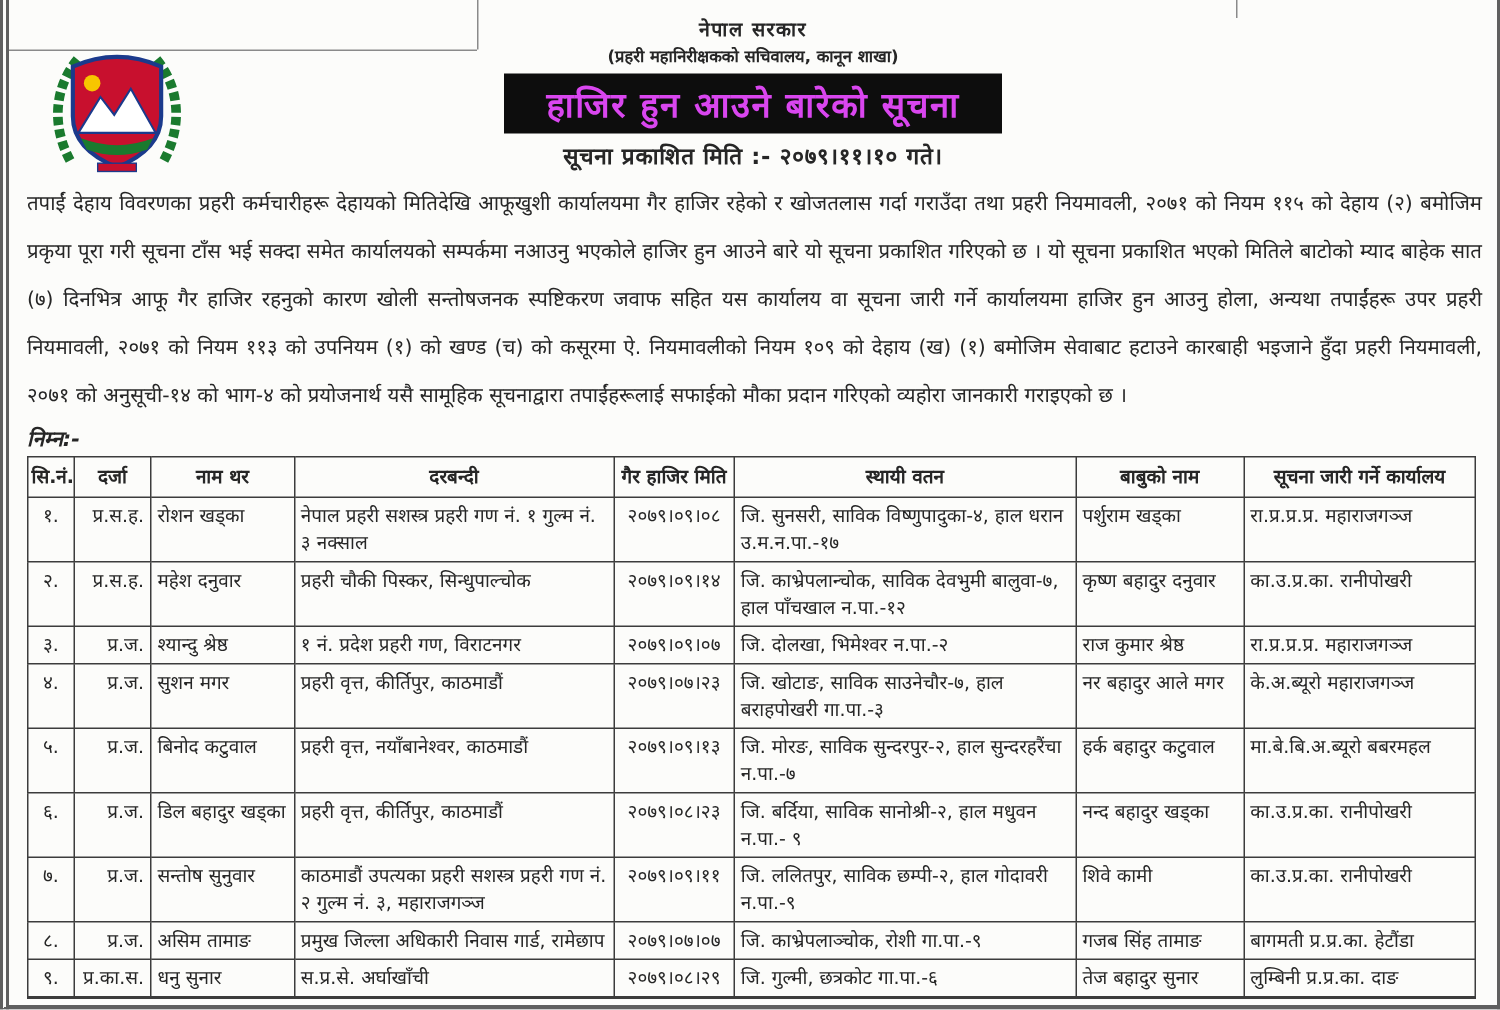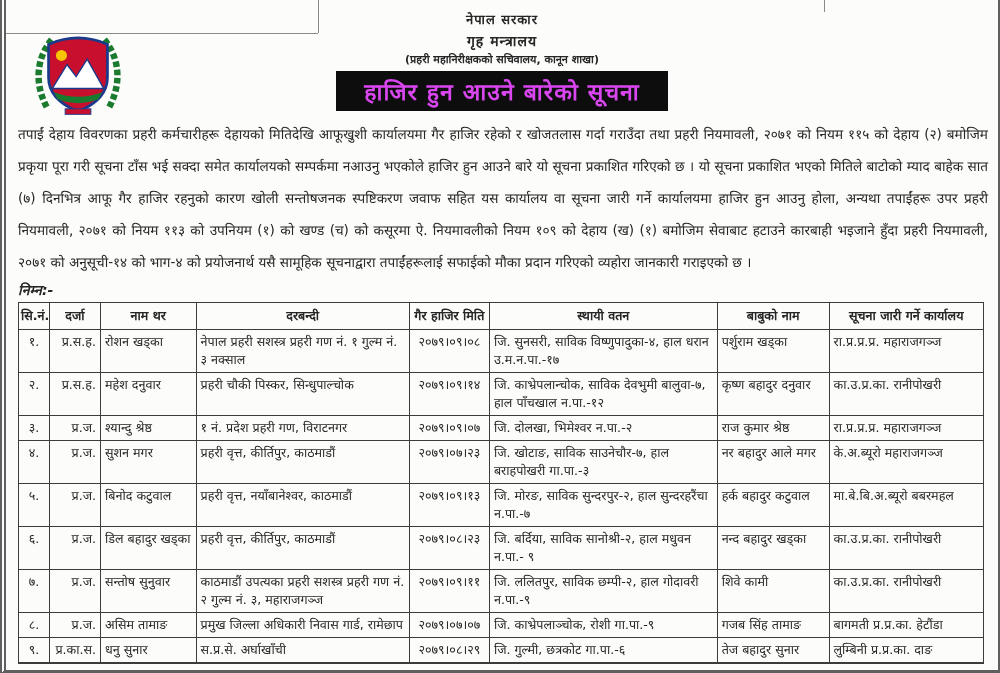--- a/index.html
+++ b/index.html
@@ -86,25 +86,25 @@
         <circle cx="32" cy="32" r="6" fill="#f7c600"></circle>
 
         <path d="M22,68 L38,42 L48,55 L60,36 L78,68 Z" fill="#ffffff" stroke="#1b3a8c" stroke-width="1.5"></path>
 
         <path d="M24,72 Q50,82 76,72 L72,80 Q50,88 28,80 Z" fill="#1a7a2e"></path>
 
         <rect x="36" y="90" width="28" height="6" fill="#c8102e" stroke="#1b3a8c" stroke-width="1"></rect>
       </svg>
     </div>
     <div class="gov-line">नेपाल सरकार</div>
-    <div class="ministry-line">गृह मन्त्रालय</div>
     <div class="sub-line">(प्रहरी महानिरीक्षकको सचिवालय, कानून शाखा)</div>
     <div>
       <div class="banner">हाजिर हुन आउने बारेको सूचना</div>
     </div>
+    <div class="pubdate">सूचना प्रकाशित मिति :- २०७९।११।१० गते।</div>
   </header>
 
   <p class="para">तपाईं देहाय विवरणका प्रहरी कर्मचारीहरू देहायको मितिदेखि आफूखुशी कार्यालयमा गैर हाजिर रहेको र खोजतलास गर्दा गराउँदा तथा प्रहरी नियमावली, २०७१ को नियम ११५ को देहाय (२) बमोजिम प्रकृया पूरा गरी सूचना टाँस भई सक्दा समेत कार्यालयको सम्पर्कमा नआउनु भएकोले हाजिर हुन आउने बारे यो सूचना प्रकाशित गरिएको छ । यो सूचना प्रकाशित भएको मितिले बाटोको म्याद बाहेक सात (७) दिनभित्र आफू गैर हाजिर रहनुको कारण खोली सन्तोषजनक स्पष्टिकरण जवाफ सहित यस कार्यालय वा सूचना जारी गर्ने कार्यालयमा हाजिर हुन आउनु होला, अन्यथा तपाईंहरू उपर प्रहरी नियमावली, २०७१ को नियम ११३ को उपनियम (१) को खण्ड (च) को कसूरमा ऐ. नियमावलीको नियम १०९ को देहाय (ख) (१) बमोजिम सेवाबाट हटाउने कारबाही भइजाने हुँदा प्रहरी नियमावली, २०७१ को अनुसूची-१४ को भाग-४ को प्रयोजनार्थ यसै सामूहिक सूचनाद्वारा तपाईंहरूलाई सफाईको मौका प्रदान गरिएको व्यहोरा जानकारी गराइएको छ ।</p>
   <div class="nimna">निम्न:-</div>
 
   <table>
     <colgroup>
       <col class="c1">
         <col class="c2">
         <col class="c3">

